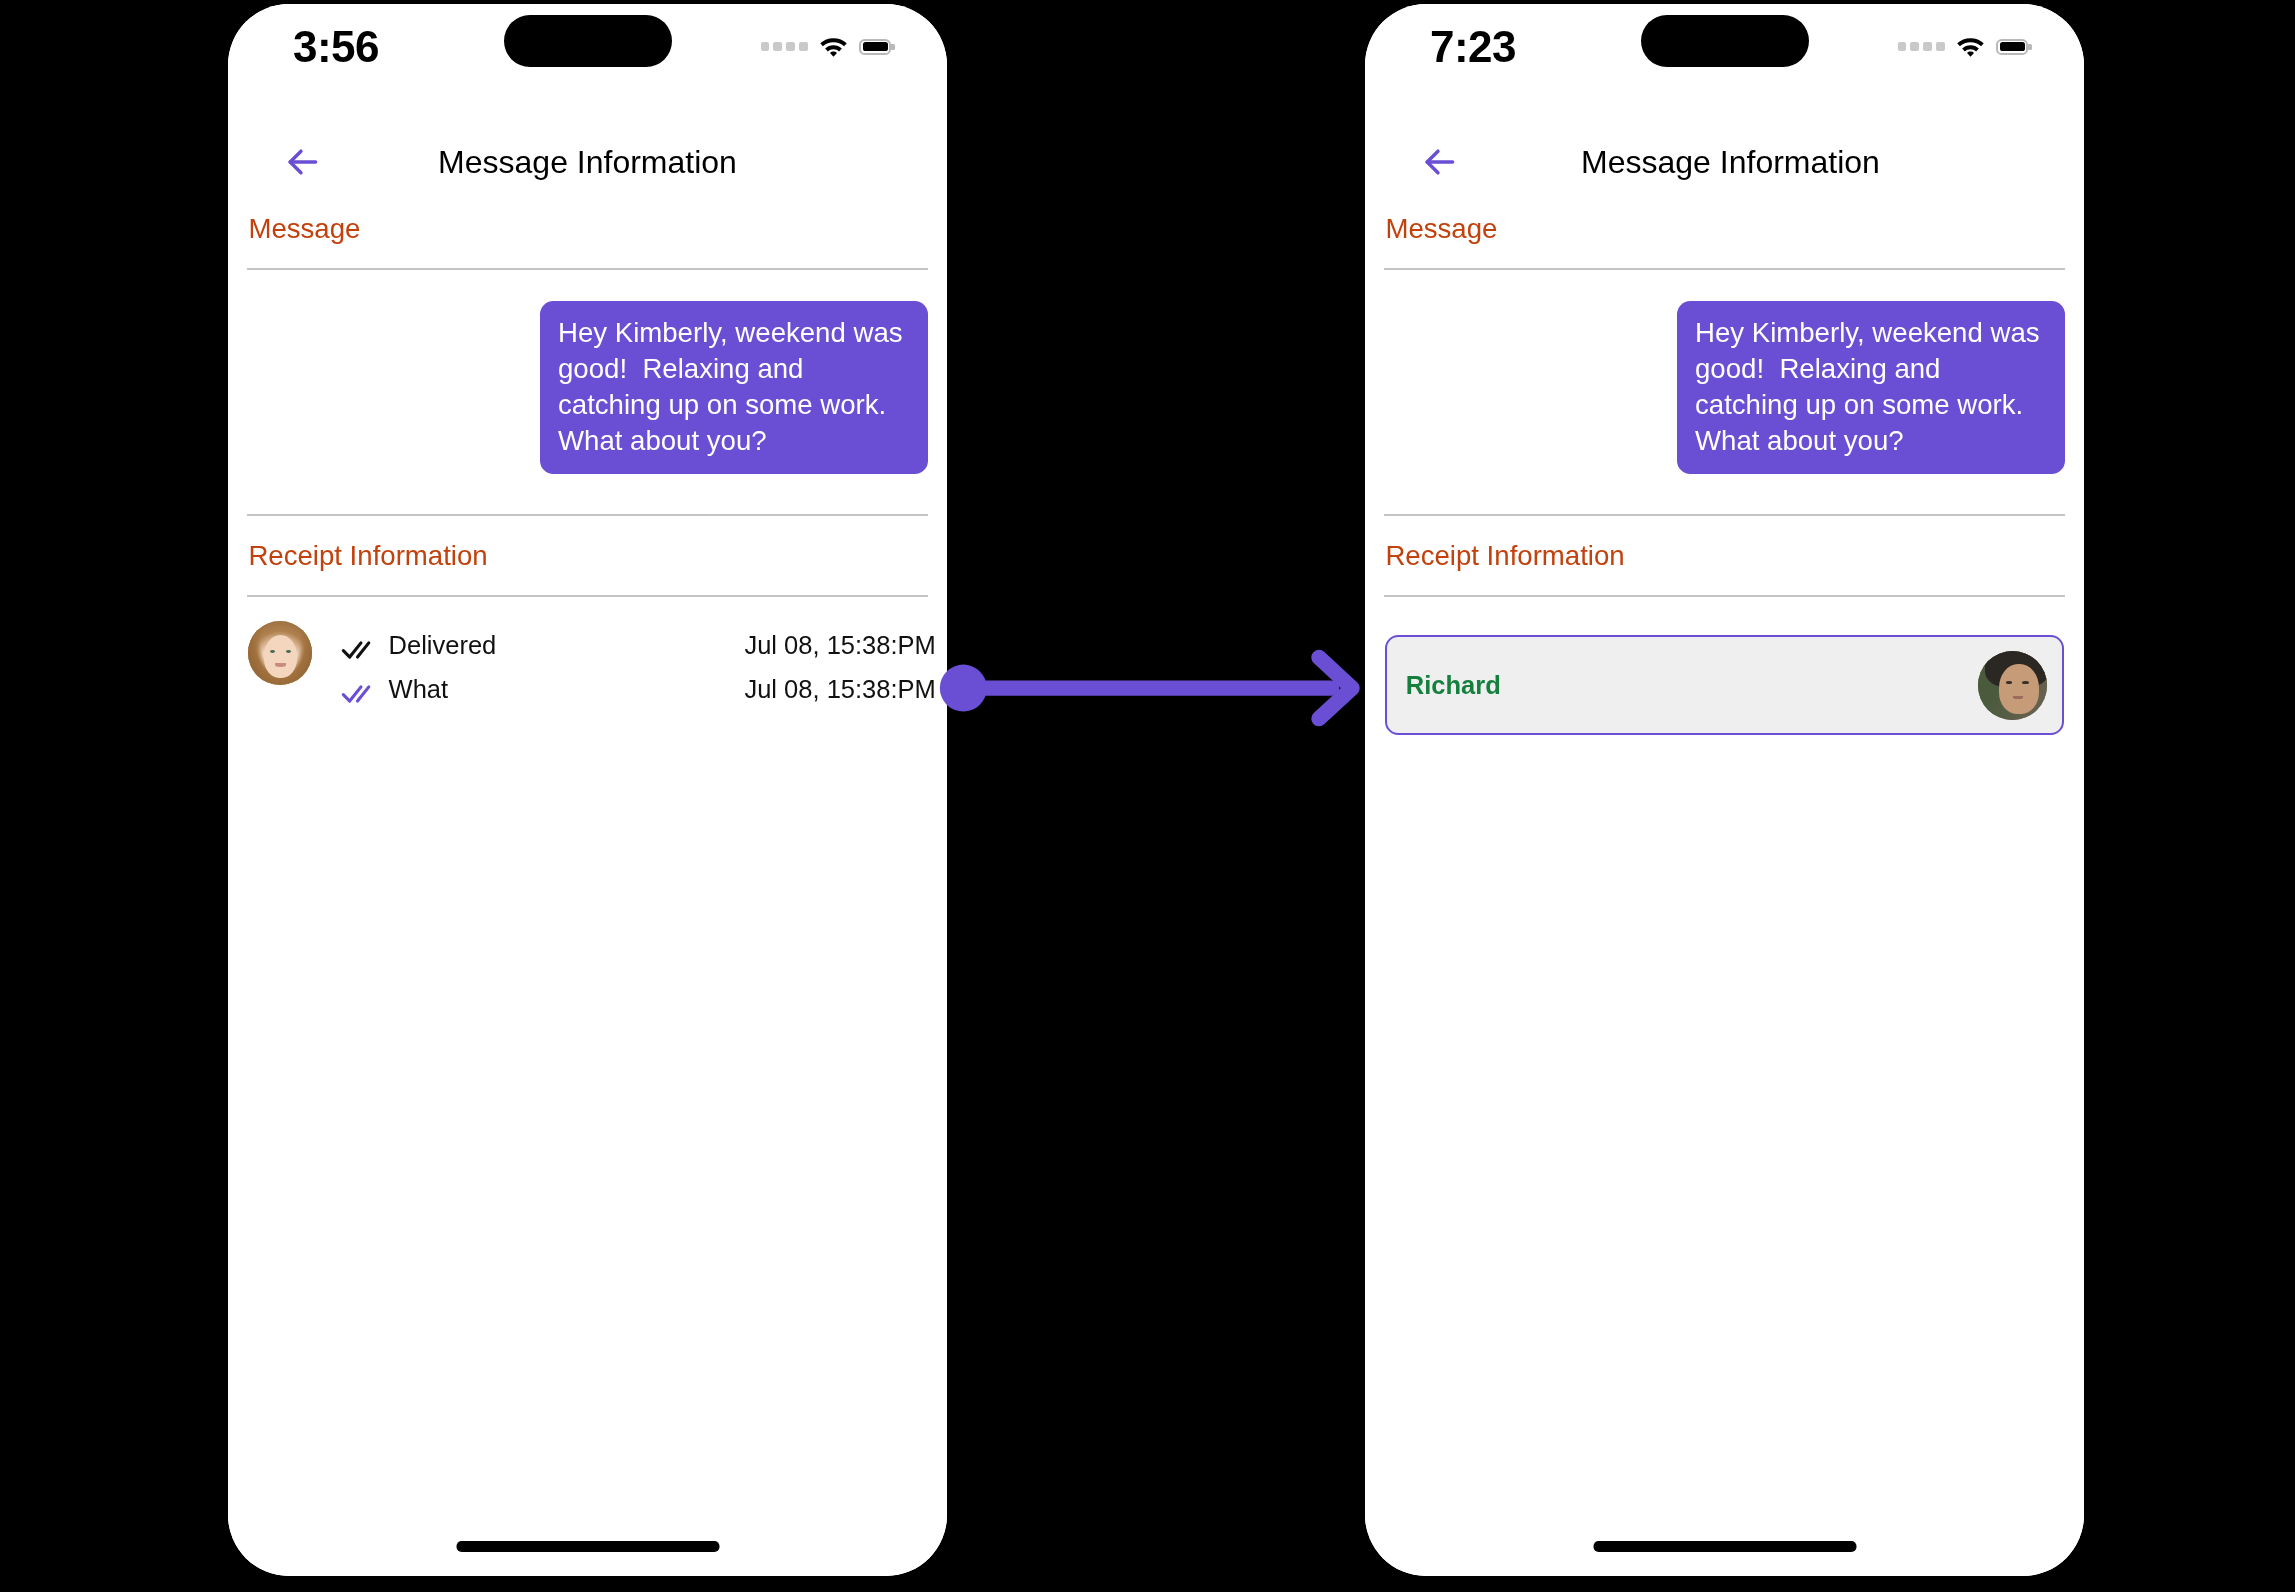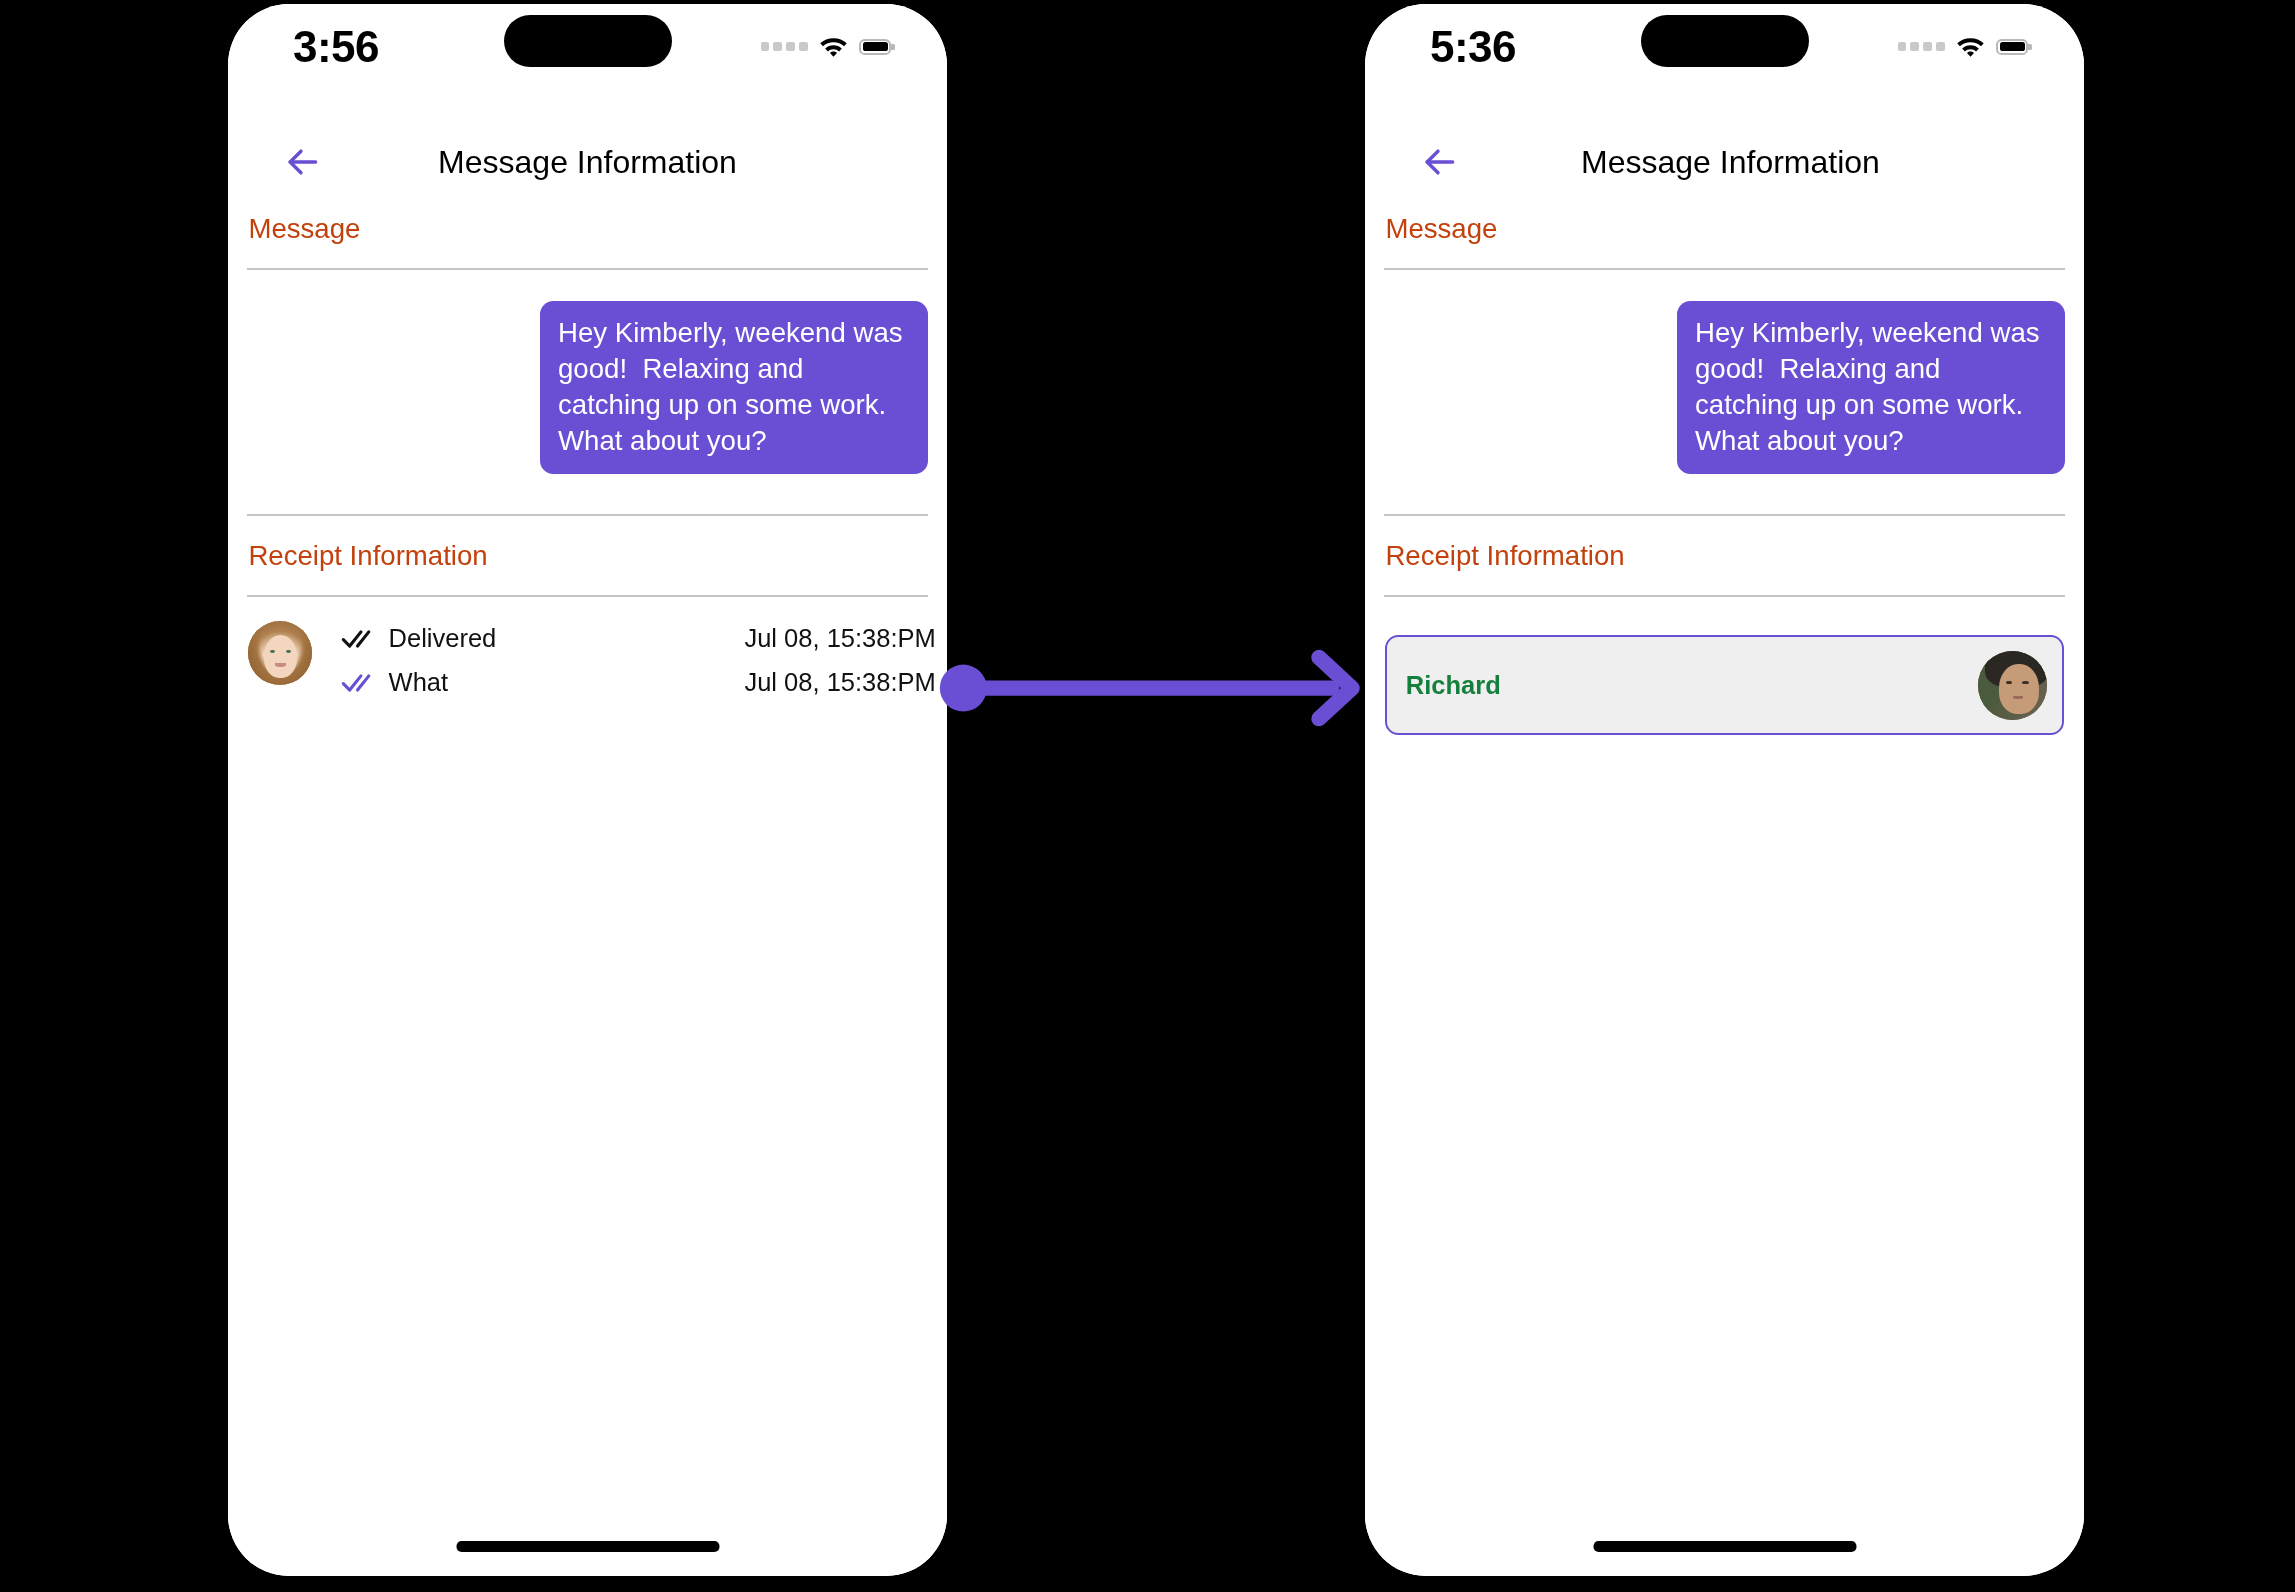--- a/index.html
+++ b/index.html
@@ -110,21 +110,21 @@
     margin-left: 113px; margin-bottom: 7.1px;
   }
   .receipt-body { display: flex; align-items: flex-start; }
   .avatar {
     width: 64px; height: 64px; border-radius: 50%;
     margin-left: 20.4px; margin-top: 5.1px; flex: 0 0 auto;
     overflow: hidden; position: relative; background:#c9b59b;
   }
   .receipt-rows { flex: 1 1 auto; margin-left: 29px; margin-right: 11.2px; }
   .receipt-row {
-    display: flex; align-items: center; height: 44px;
+    display: flex; align-items: flex-end; height: 44px;
   }
   .tick { width: 36px; height: 23.5px; flex: 0 0 auto; }
   .rcp-label { font-size: 25.5px; color: #111; margin-left: 11.2px; }
   .rcp-time  { font-size: 25.5px; color: #111; margin-left: auto; white-space: nowrap; }
 
   
   .person-card {
     position: absolute; top: 631px; left: 20.4px; right: 20.4px;
     height: 100px;
     background: #EFEFEF;
@@ -259,21 +259,21 @@
       </div>
 
       <div class="home-indicator"></div>
     </div>
   </div>
 
   <div class="phone" id="phone-right">
     <div class="screen">
 
       <div class="statusbar">
-        <div class="status-time">5:36</div>
+        <div class="status-time">7:23</div>
         <div class="dynamic-island"></div>
         <div class="status-right">
           <span class="sig-dots">
               <i></i>
               <i></i>
               <i></i>
               <i></i>
             </span>
           <svg class="wifi-ico" viewBox="0 0 28 21">
             <path d="M14 2.2C8.9 2.2 4.3 4.1 1 7.1l2.6 2.9C6.4 7.6 10 6.2 14 6.2s7.6 1.4 10.4 3.8L27 7.1C23.7 4.1 19.1 2.2 14 2.2z" fill="#000"></path>

